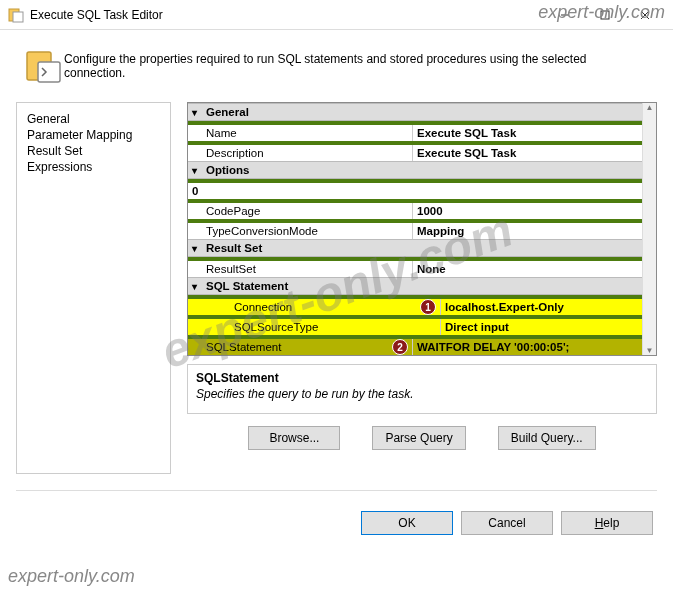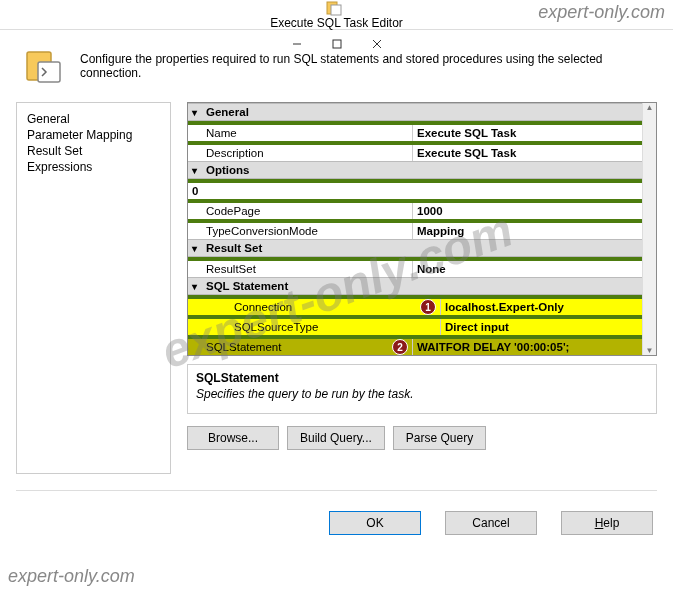--- a/index.html
+++ b/index.html
@@ -1,47 +1,47 @@
 <!DOCTYPE html>
 <html><head>
 <meta charset="utf-8">
 <style>
 * { box-sizing: border-box; margin: 0; padding: 0; }
 body { font-family: "Segoe UI", Tahoma, sans-serif; font-size: 12px; background: #fff; width: 673px; height: 591px; position: relative; overflow: hidden; }
 .watermark-top { position: absolute; top: 2px; right: 8px; font-size: 18px; color: #888; font-style: italic; z-index: 100; }
 .watermark-bottom { position: absolute; bottom: 4px; left: 8px; font-size: 18px; color: #888; font-style: italic; z-index: 100; }
 .watermark-center { position: absolute; top: 50%; left: 50%; transform: translate(-50%,-60%) rotate(-20deg); font-size: 48px; color: rgba(120,120,120,0.35); font-style: italic; font-weight: bold; z-index: 50; pointer-events: none; white-space: nowrap; }
-.titlebar { height: 30px; display: flex; align-items: center; padding: 0 8px; border-bottom: 1px solid #ddd; flex-direction: column; }
+.titlebar { height: 30px; display: flex; align-items: center; padding: 0 8px; border-bottom: 1px solid #ddd; }
 .titlebar .icon { width: 16px; height: 16px; margin-right: 6px; }
 .titlebar .title { flex: 1; font-size: 12px; }
 .winbtns { display: flex; gap: 0; }
 .winbtn { width: 40px; height: 28px; display: flex; align-items: center; justify-content: center; color: #555; }
-.header { display: flex; align-items: center; padding: 16px 24px; gap: 16px; }
+.header { display: flex; align-items: center; padding: 16px 24px; }
 .header .bigicon { width: 40px; height: 40px; flex-shrink: 0; }
 .header .desc { font-size: 12px; }
 .content { display: flex; padding: 0 16px 8px 16px; gap: 16px; height: 380px; }
 .sidebar { width: 155px; border: 1px solid #ccc; padding: 8px 10px; background: #fff; }
 .sidebar div { padding: 1px 0; cursor: default; }
 .main { flex: 1; display: flex; flex-direction: column; gap: 8px; }
 .propgrid { border: 1px solid #8a8a8a; background: #fff; font-size: 11.5px; position: relative; overflow: hidden; }
 .pg-cat { background: #ddd; font-weight: bold; padding: 2px 4px; border-top: 1px solid #bbb; border-bottom: 1px solid #bbb; display: flex; align-items: center; }
 .pg-cat .arrow { width: 14px; display: inline-block; font-size: 10px; }
 .pg-row { display: flex; border-top: 4px solid #4d7c0f; }
 .pg-name { width: 225px; padding: 2px 4px 2px 18px; border-right: 1px solid #ccc; position: relative; }
 .pg-val { flex: 1; padding: 2px 4px; font-weight: bold; position: relative; }
 .hl-yellow { background: #ffff00; padding-left: 28px; }
 .hl-olive { background: #b3b300; }
 .marker { position: absolute; right: 4px; top: 50%; transform: translateY(-50%); width: 16px; height: 16px; background: #8b1a1a; border-radius: 50%; color: #fff; font-size: 10px; font-weight: bold; display: flex; align-items: center; justify-content: center; border: 1px solid #fff; }
 .scrollind { position: absolute; right: 0; top: 0; bottom: 0; width: 14px; background: #f0f0f0; border-left: 1px solid #ddd; display: flex; flex-direction: column; justify-content: space-between; align-items: center; font-size: 8px; color: #777; }
 .helppane { border: 1px solid #ccc; padding: 6px 8px; background: #fff; min-height: 50px; }
 .helppane .hl-title { font-weight: bold; font-size: 12px; }
 .helppane .hl-text { font-size: 12px; margin-top: 2px; font-style: italic; }
-.actions { display: flex; gap: 8px; justify-content: flex-start; padding: 4px 0; }
+.actions { display: flex; gap: 32px; justify-content: center; padding: 4px 0; }
 .actions button, .footer button { font-family: inherit; font-size: 12px; padding: 4px 12px; min-width: 92px; background: #e1e1e1; border: 1px solid #adadad; cursor: default; }
-.footer { display: flex; justify-content: flex-end; gap: 24px; padding: 12px 20px; }
+.footer { display: flex; justify-content: flex-end; gap: 8px; padding: 12px 20px; }
 .footer button.primary { border: 1px solid #0078d7; }
 .sep { border: none; border-top: 1px solid #ddd; margin: 8px 16px; }
 .under { text-decoration: underline; }
 </style>
 </head>
 <body>
 
 <div class="watermark-top">expert-only.com</div>
 <div class="watermark-center">expert-only.com</div>
 <div class="watermark-bottom">expert-only.com</div>
@@ -156,22 +156,22 @@
         </div>
     </div>
 
     <div class="helppane">
       <div class="hl-title">SQLStatement</div>
       <div class="hl-text">Specifies the query to be run by the task.</div>
     </div>
 
     <div class="actions">
       <button>Browse...</button>
+      <button>Parse Query</button>
       <button>Build Query...</button>
-      <button>Parse Query</button>
     </div>
   </div>
 </div>
 
 <hr class="sep">
 
 <div class="footer">
   <button class="primary">OK</button>
   <button>Cancel</button>
   <button><span class="under">H</span><span>elp</span></button>

